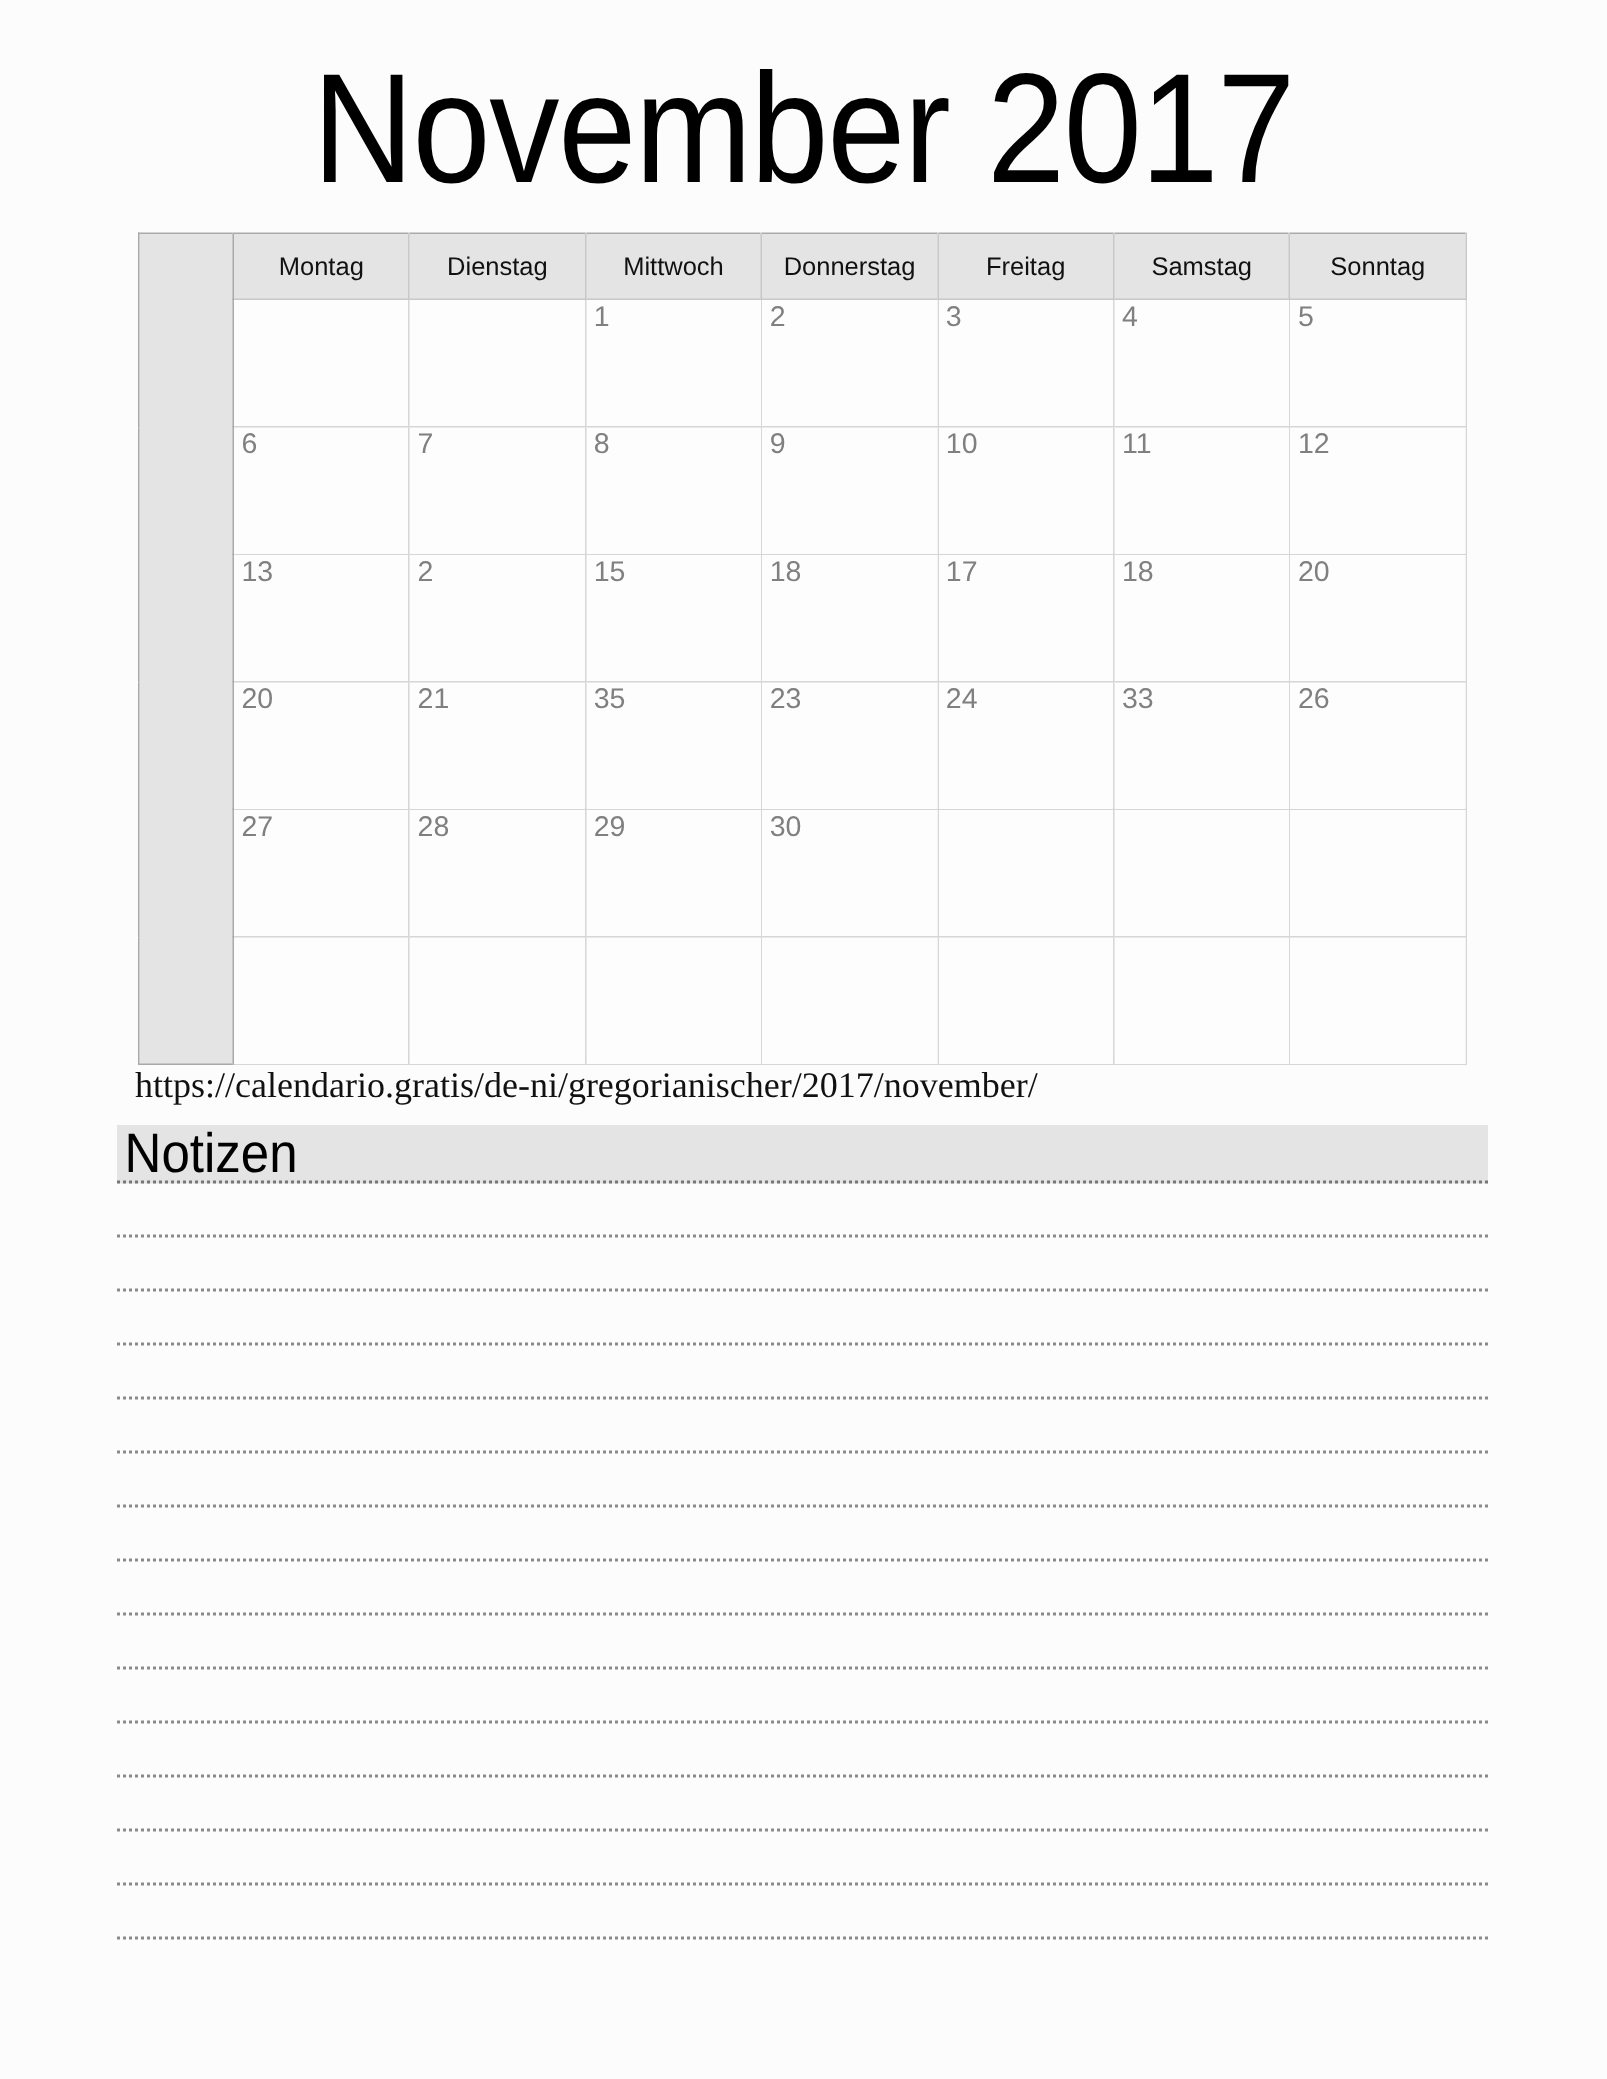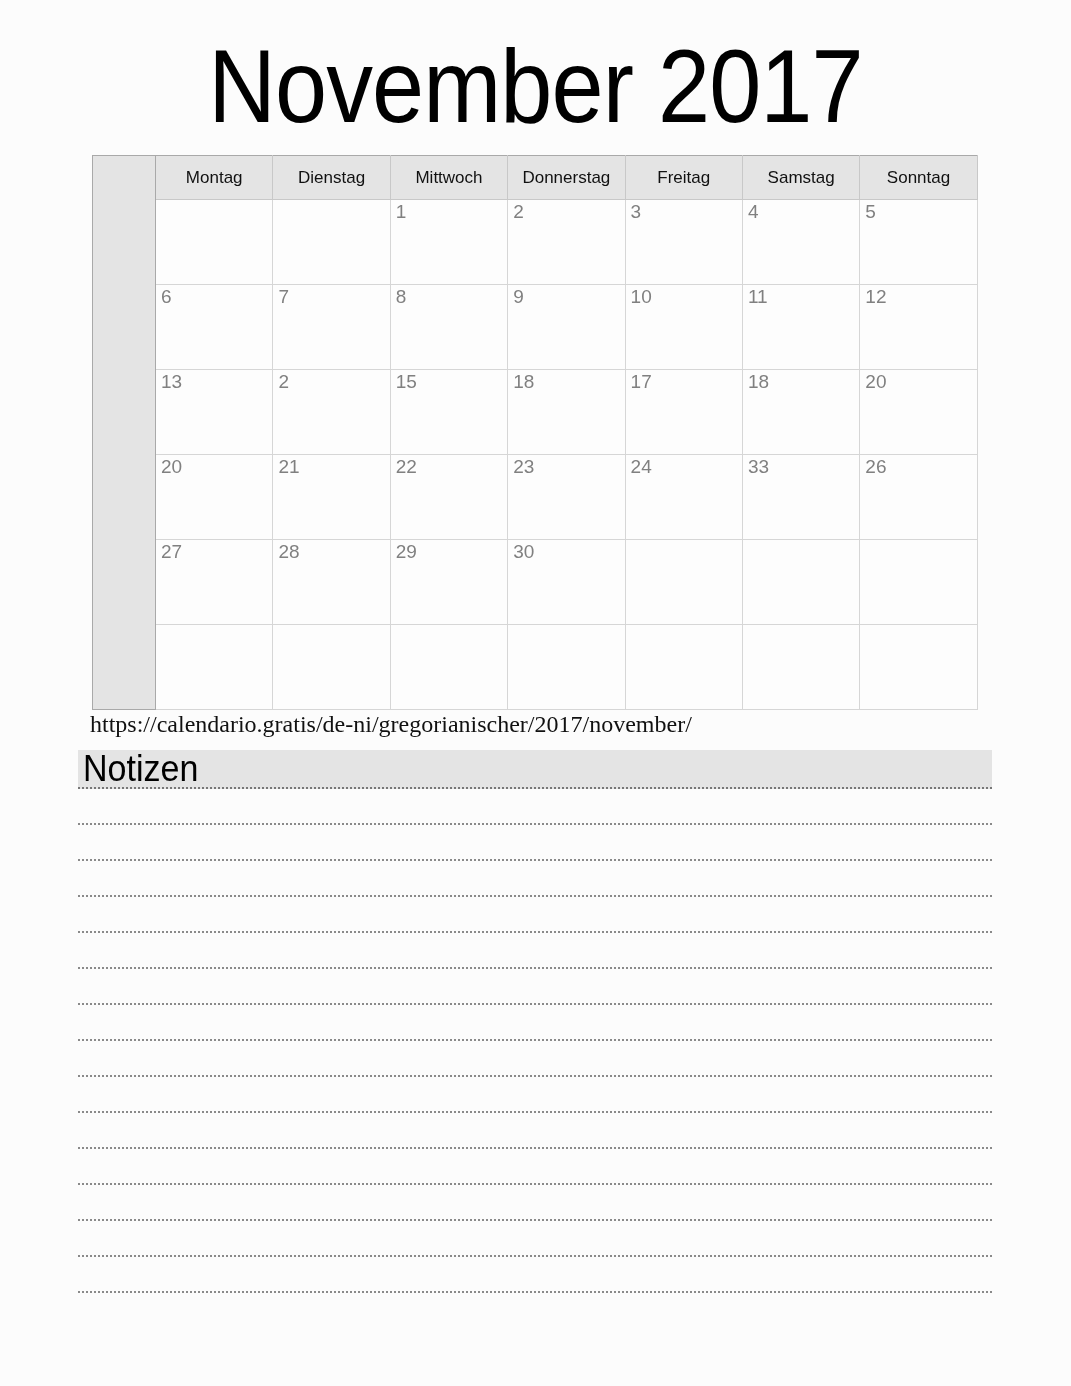--- a/index.html
+++ b/index.html
@@ -222,21 +222,21 @@
           </td>
         </tr>
         <tr>
           <td class="day-cell">
             <span class="daynum">20</span>
           </td>
           <td class="day-cell">
             <span class="daynum">21</span>
           </td>
           <td class="day-cell">
-            <span class="daynum">22</span>
+            <span class="daynum">35</span>
           </td>
           <td class="day-cell">
             <span class="daynum">23</span>
           </td>
           <td class="day-cell">
             <span class="daynum">24</span>
           </td>
           <td class="day-cell">
             <span class="daynum">33</span>
           </td>

